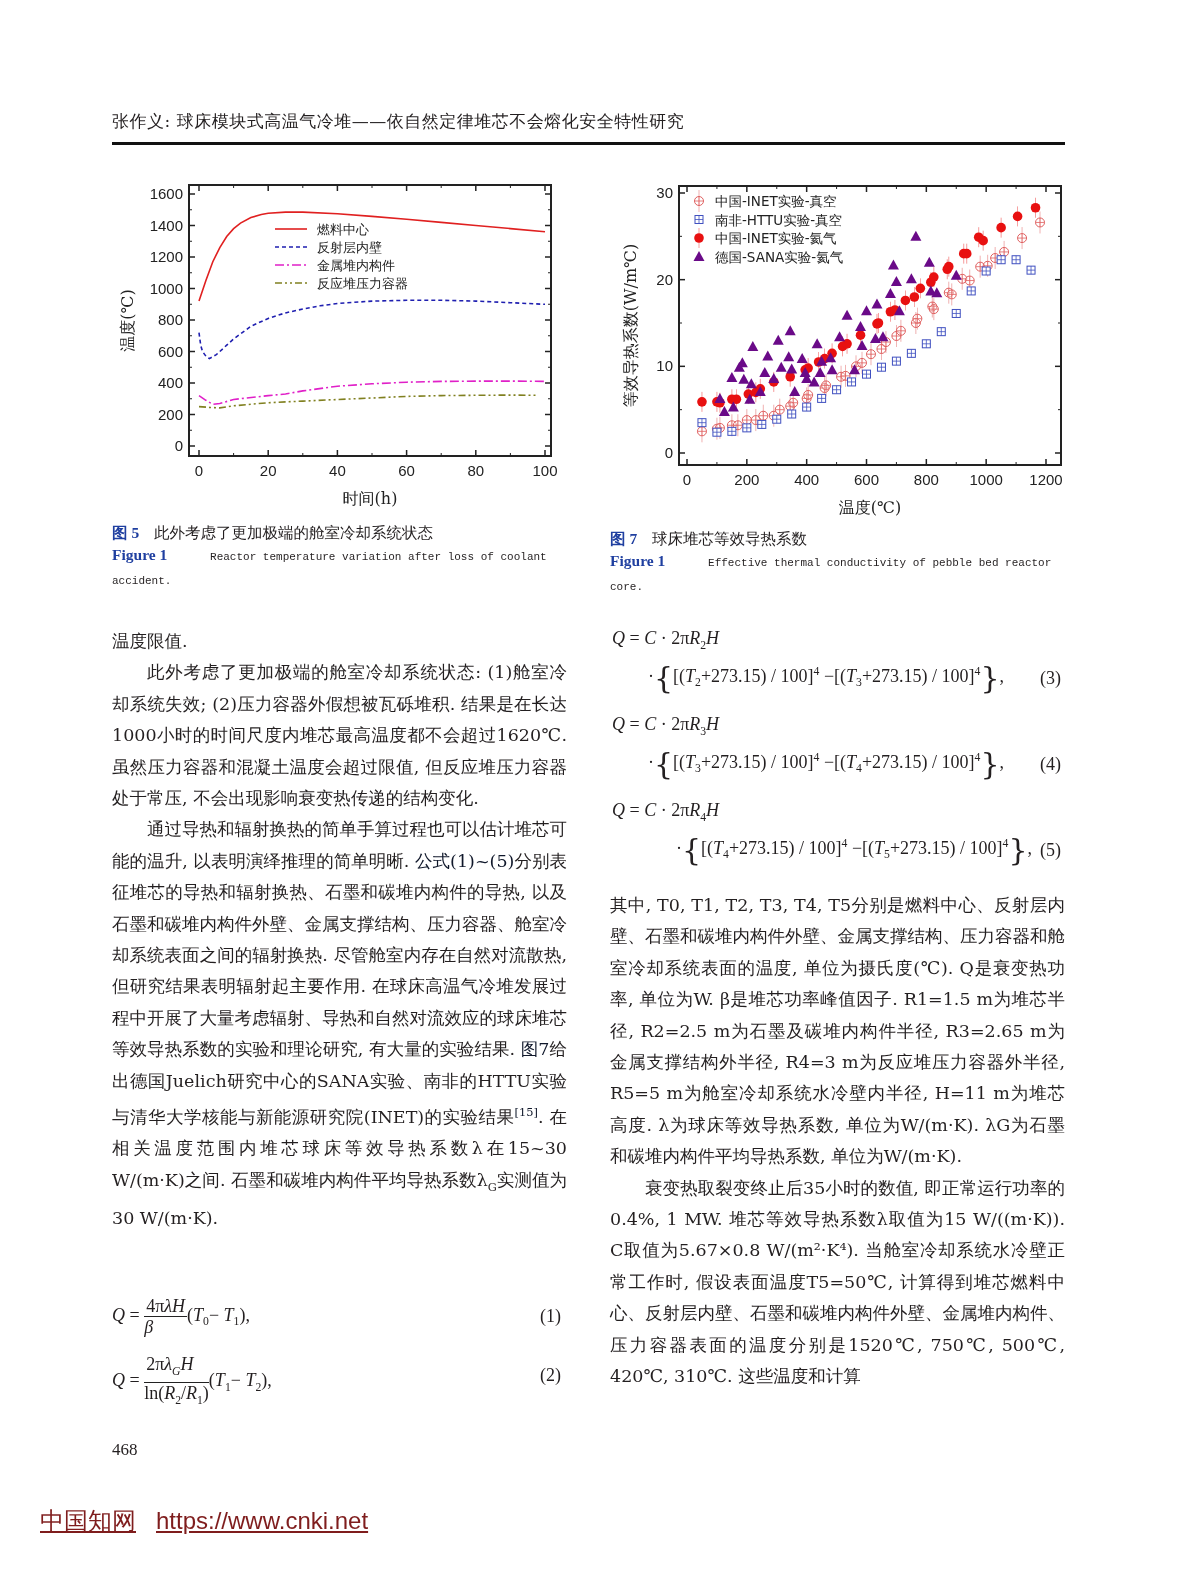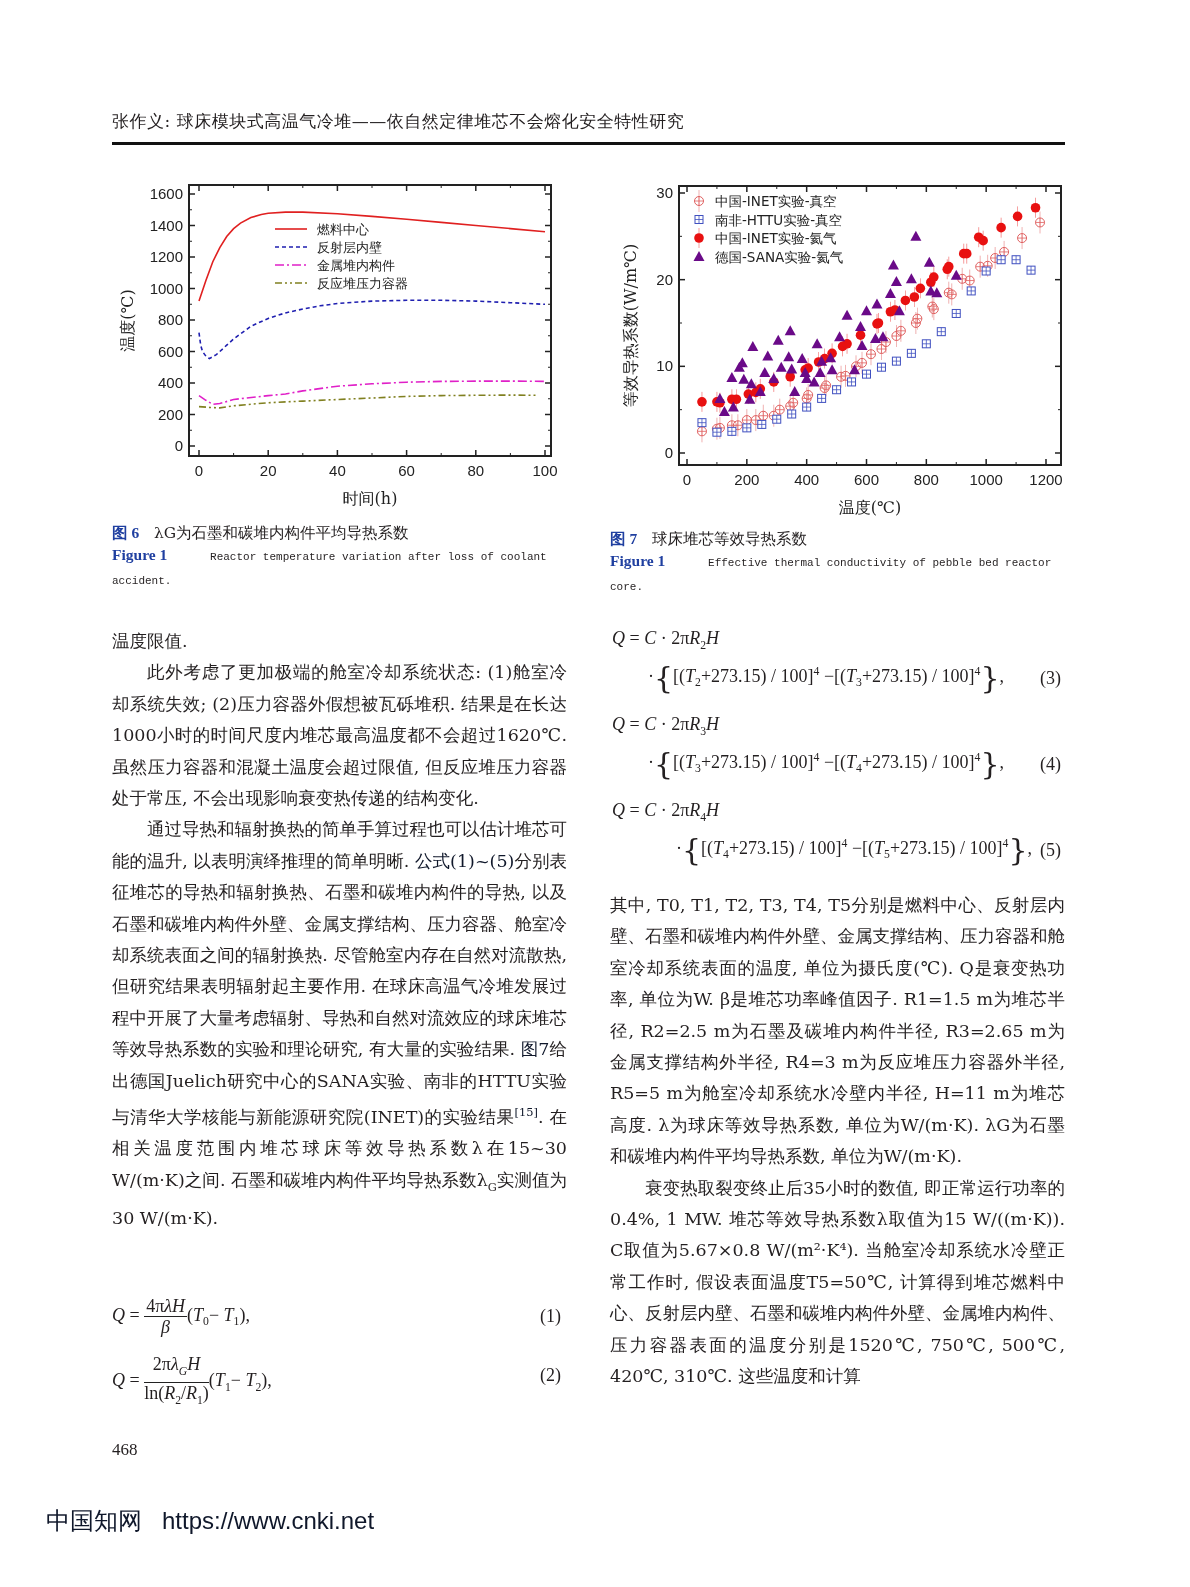--- a/index.html
+++ b/index.html
@@ -10,27 +10,27 @@
   .fig svg{display:block;}
   .caption{position:absolute;font-size:15.5px;line-height:22px;}
   .caption .zh-label,.caption .en-label{color:#1f3fa0;font-weight:bold;font-family:"Liberation Serif",serif;}
   .caption .en{font-family:Liberation Mono, monospace;font-size:11px;margin-left:28px;}
   .col{position:absolute;font-size:17.5px;line-height:31.4px;text-align:justify;}
   .col p{margin:0;}
   .indent{text-indent:2em;}
   .link{color:#0f172a;}
   .eq{position:absolute;font-family:"Liberation Serif",serif;font-size:18px;}
   .eq i{font-style:italic;}
-  .frac{display:inline-block;vertical-align:middle;text-align:center;}
+  .frac{display:inline-block;vertical-align:middle;text-align:left;}
   .frac .num{display:block;border-bottom:1px solid #222;padding:0 2px;line-height:20px;}
   .frac .den{display:block;line-height:20px;}
   .eqno{position:absolute;font-family:"Liberation Serif",serif;font-size:18px;}
   .brace{font-size:30px;vertical-align:middle;font-family:"DejaVu Serif",serif;}
   .page-no{position:absolute;left:112px;top:1440px;font-family:"Liberation Serif",serif;font-size:17px;}
-  .watermark{position:absolute;left:46px;top:1505px;font-size:24px;color:#0f172a;font-family:"Liberation Sans",sans-serif;}
+  .watermark{position:absolute;left:40px;top:1505px;font-size:24px;color:#7f1d1d;font-family:"Liberation Sans",sans-serif;text-decoration:underline;}
   .watermark .url{margin-left:20px;}
   sub,sup{font-size:65%;}
 </style>
 </head>
 <body>
 
 <div class="running-head">张作义: 球床模块式高温气冷堆——依自然定律堆芯不会熔化安全特性研究</div>
 <div class="head-rule"></div>
 
 <div class="fig" style="left:105px;top:178px;">
@@ -117,21 +117,21 @@
       <text x="212" y="74" font-size="13" fill="#222" font-family="DejaVu Serif, serif">反射层内壁</text>
       <path d="M94.0,217.6 L100.9,222.3 L107.8,226.3 L114.8,225.5 L128.6,221.5 L163.2,217.6 L180.5,216.0 L197.8,212.9 L232.4,208.2 L267.0,205.8 L301.6,204.2 L336.2,203.4 L370.8,203.1 L405.4,203.1 L440.0,203.4" fill="none" stroke="#e020c8" stroke-width="1.6" stroke-dasharray="9,3,2,3"></path>
       <line x1="170" y1="87" x2="202" y2="87" stroke="#e020c8" stroke-width="1.6" stroke-dasharray="9,3,2,3"></line>
       <text x="212" y="92" font-size="13" fill="#222" font-family="DejaVu Serif, serif">金属堆内构件</text>
       <path d="M94.0,228.6 L104.4,229.4 L114.8,229.9 L128.6,227.8 L163.2,224.7 L197.8,223.1 L232.4,221.5 L267.0,220.0 L301.6,218.4 L336.2,217.6 L370.8,217.3 L405.4,217.1 L433.1,217.3" fill="none" stroke="#808020" stroke-width="1.6" stroke-dasharray="7,3,2,3,2,3"></path>
       <line x1="170" y1="105" x2="202" y2="105" stroke="#808020" stroke-width="1.6" stroke-dasharray="7,3,2,3,2,3"></line>
       <text x="212" y="110" font-size="13" fill="#222" font-family="DejaVu Serif, serif">反应堆压力容器</text>
     </svg>
 </div>
 <div class="caption" style="left:112px;top:522px;width:470px;">
-  <div><span class="zh-label">图 6</span>&nbsp;&nbsp;&nbsp;<span>λG为石墨和碳堆内构件平均导热系数</span></div>
+  <div><span class="zh-label">图 5</span>&nbsp;&nbsp;&nbsp;<span>此外考虑了更加极端的舱室冷却系统状态</span></div>
   <div><span class="en-label">Figure 1</span>&nbsp;&nbsp;&nbsp;<span class="en">Reactor temperature variation after loss of coolant accident.</span></div>
 </div>
 
 <div class="fig" style="left:608px;top:178px;">
   <svg id="fig7" width="470" height="340">
       <rect x="71" y="8" width="382" height="279" fill="none" stroke="#222" stroke-width="2"></rect>
       <line x1="79" y1="287" x2="79" y2="281" stroke="#222" stroke-width="1.5"></line>
       <line x1="79" y1="8" x2="79" y2="14" stroke="#222" stroke-width="1.5"></line>
       <text x="79" y="307" text-anchor="middle" font-size="15" font-family="Liberation Sans, sans-serif" fill="#222">0</text>
       <line x1="108.91666666666666" y1="287" x2="108.91666666666666" y2="284" stroke="#222" stroke-width="1"></line>

